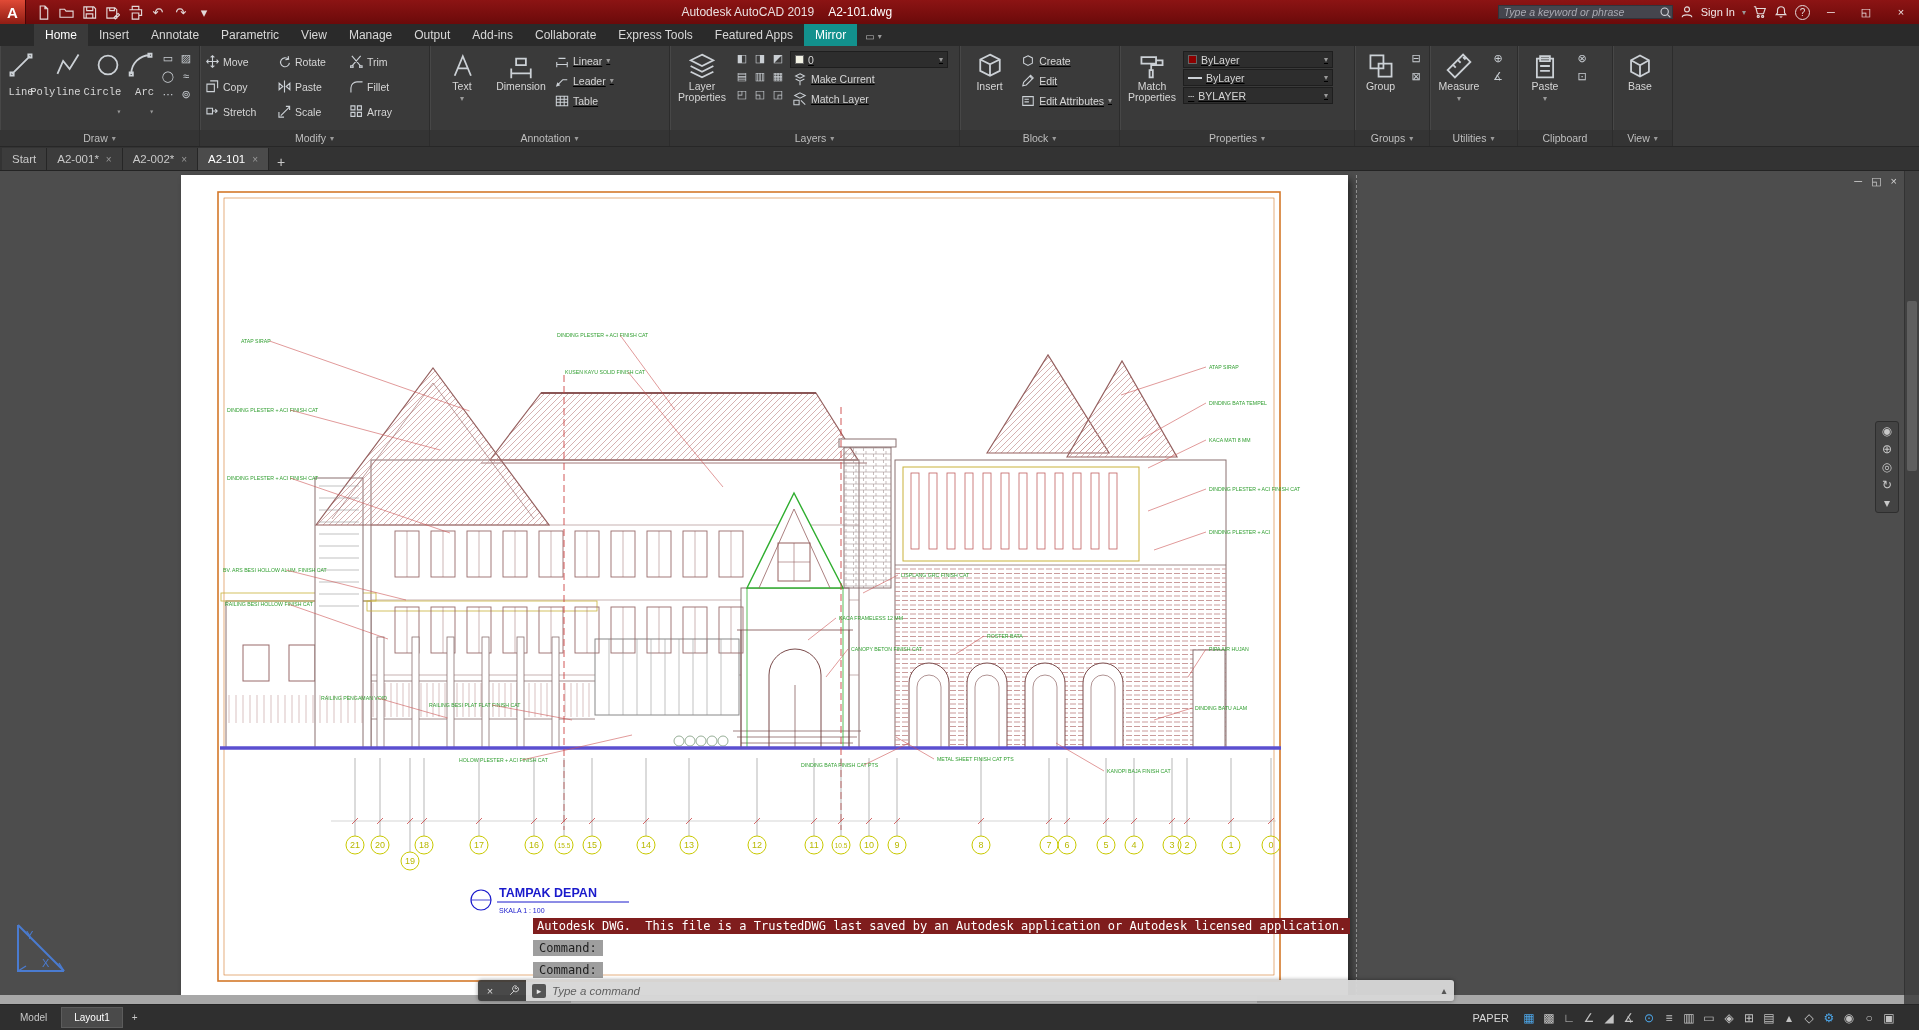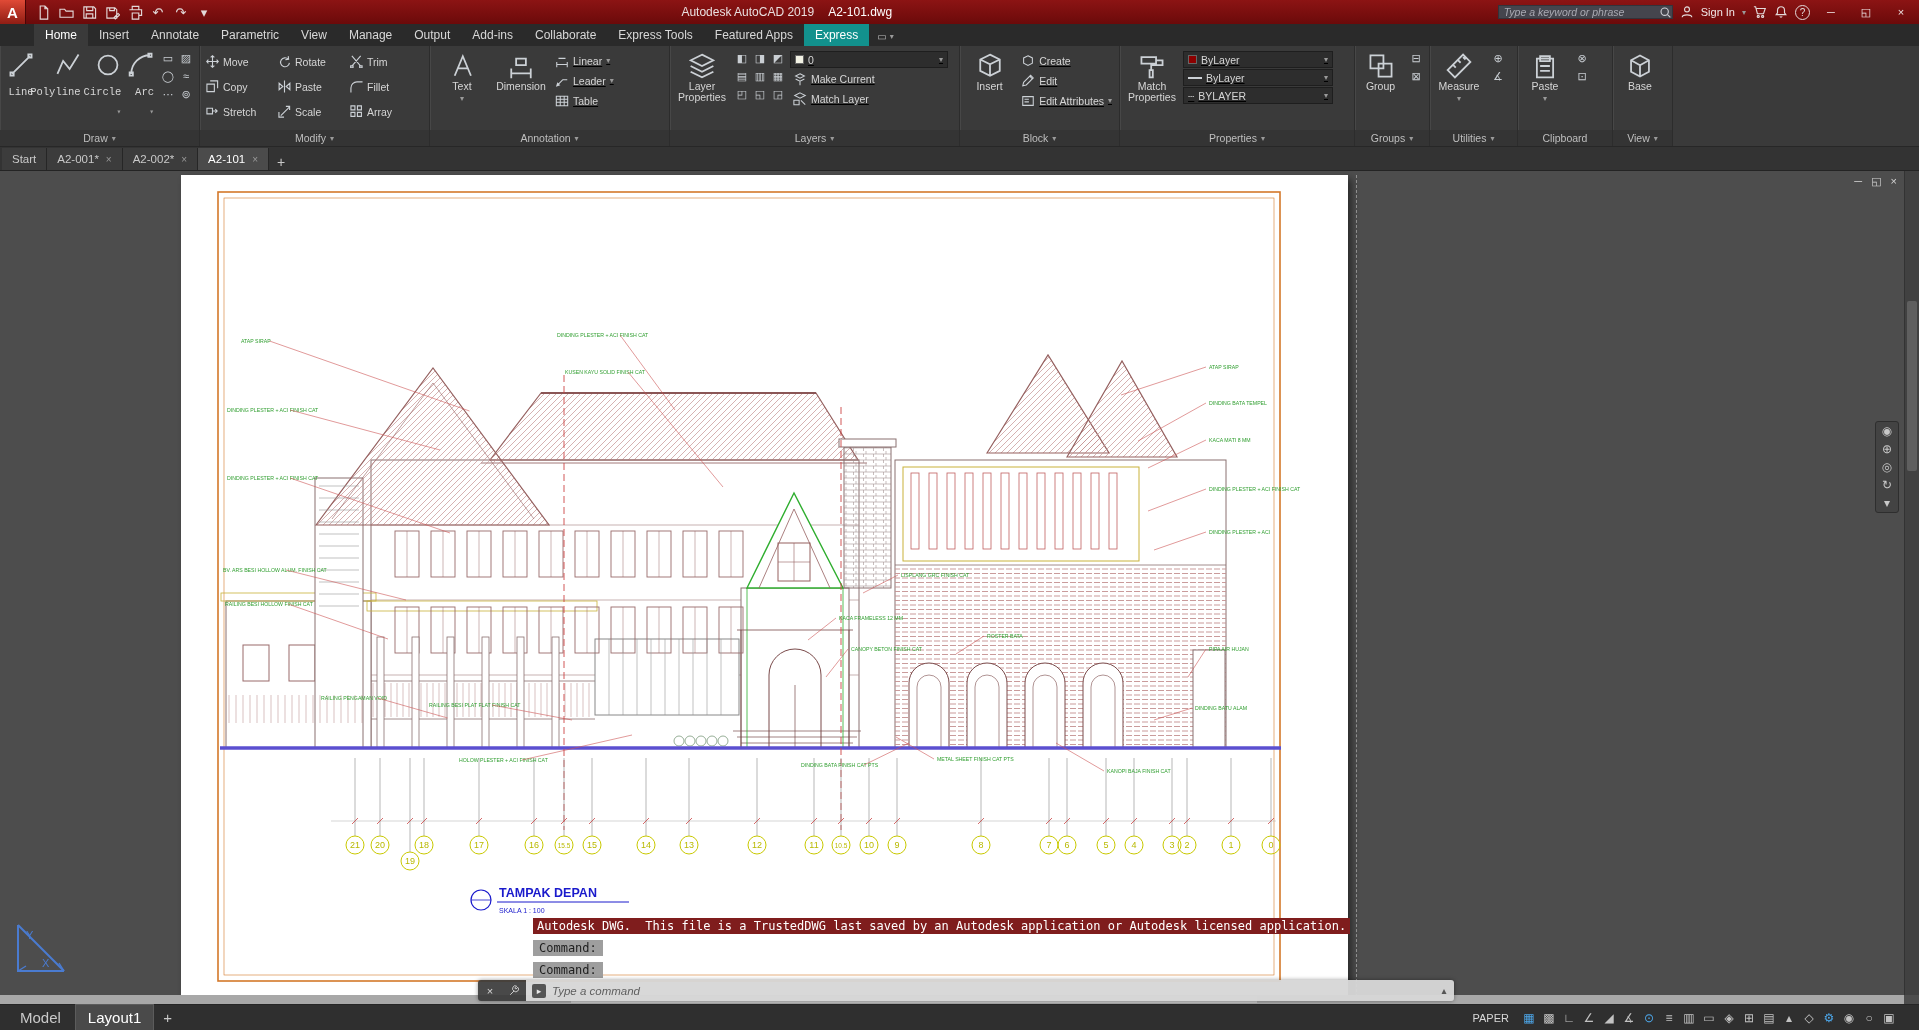--- a/index.html
+++ b/index.html
@@ -129,21 +129,21 @@
   .prompt-box { width:14px; height:14px; background:#555; color:#e8e8e8; font-size:9px;
                 display:flex; align-items:center; justify-content:center; border-radius:2px; }
   .cmd-placeholder { font-size:11.5px; font-style:italic; color:#5f5f5f; }
   .cmd-up { width:20px; background:rgba(214,214,214,.96); color:#555; display:flex;
             align-items:center; justify-content:center; font-size:10px; cursor:pointer; }
 
   
   .statusbar { height:26px; background:#2f2f2f; border-top:1px solid #262626; display:flex;
                align-items:center;justify-content:space-between; }
   .sb-left { display:flex; align-items:center; gap:2px; padding-left:8px; }
-  .ltab { font-size:15px; color:#c9c9c9; padding:4px 12px; cursor:pointer; }
+  .ltab { font-size:10px; color:#c9c9c9; padding:4px 12px; cursor:pointer; }
   .ltab.active { background:#4a4a4a; color:#ffffff; border:1px solid #5c5c5c; }
   .ltab.plus { padding:4px 7px; }
   .sb-right { display:flex; align-items:center; gap:2px; padding-right:20px; }
   .paper-toggle { font-size:11px; color:#d8d8d8; padding:3px 8px; cursor:pointer; }
   #status-icons { display:flex; align-items:center; }
   .sicon { width:20px; height:20px; display:flex; align-items:center; justify-content:center;
            font-size:12px; color:#c2c2c2; cursor:pointer; border-radius:2px; }
   .sicon.active { color:#4da6e8; }
 </style>
 </head>
@@ -230,21 +230,21 @@
       <div class="rtab">Insert</div>
       <div class="rtab">Annotate</div>
       <div class="rtab">Parametric</div>
       <div class="rtab">View</div>
       <div class="rtab">Manage</div>
       <div class="rtab">Output</div>
       <div class="rtab">Add-ins</div>
       <div class="rtab">Collaborate</div>
       <div class="rtab">Express Tools</div>
       <div class="rtab">Featured Apps</div>
-      <div class="rtab contextual">Express</div>
+      <div class="rtab contextual">Mirror</div>
     </div>
   <span class="ribbon-min">▭ <span class="caret">▾</span></span>
 </nav>
 
 <section class="ribbon">
 
   <div class="panel" style="width:200px">
     <div class="pbody">
       <div class="btn-med">
         <span class="bi"><svg viewBox="0 0 16 16">

